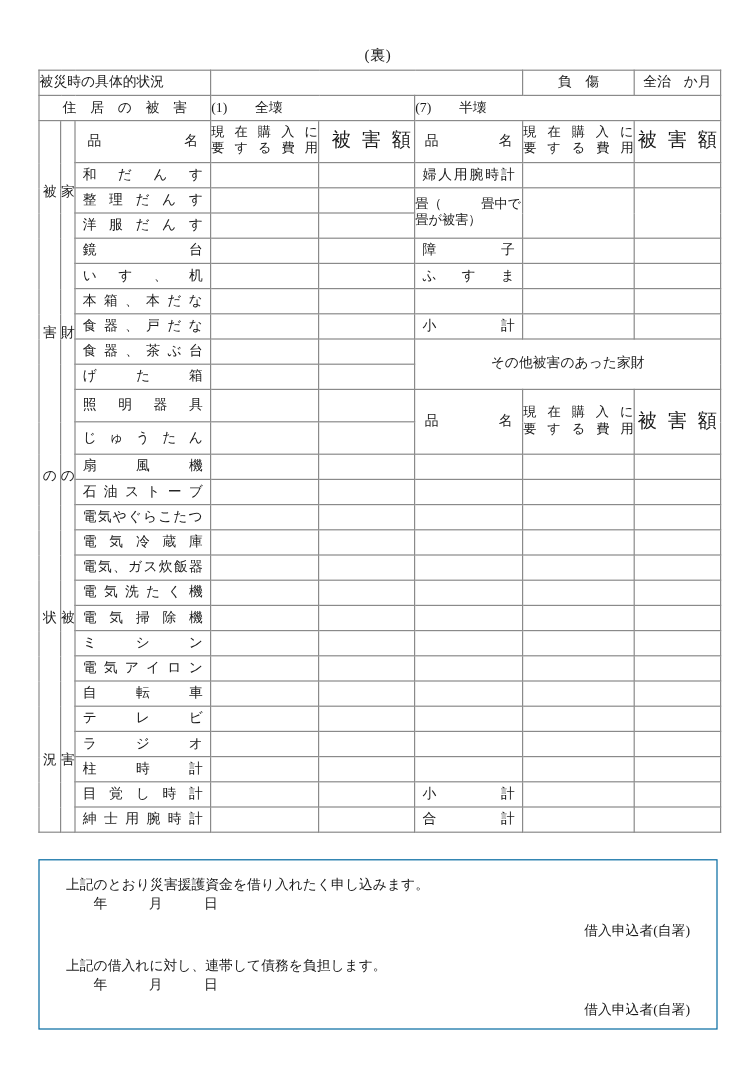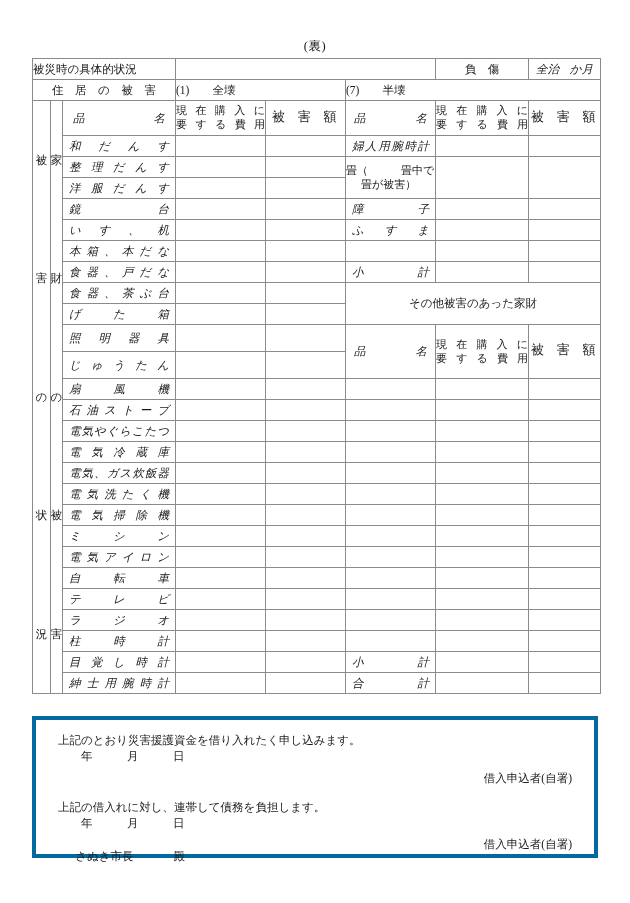--- a/index.html
+++ b/index.html
@@ -71,63 +71,61 @@
 
   
   .cell-pad { padding: 0 5px; }
 
   
   .spread {
     display: flex;
     justify-content: space-between;
     padding: 0 6px;
     font-size: 11.5px;
-    font-style: italic;
   }
   .spread > span { display: block; }
 
   .center { text-align: center; }
   .two-line {
     font-size: 11px;
     line-height: 1.3;
     padding: 1px 4px;
     text-align: center;
   }
   .two-line .ln {
     display: flex;
     justify-content: space-between;
   }
   .hdr-amount {
-    text-align: center;
-    font-size: 13px;
+    text-align: right;
+    font-size: 16px;
     letter-spacing: 2.5px;
     padding-left: 3px;
-    font-family: Liberation Mono, monospace;
   }
   .res-text { padding-left: 8px; font-size: 11.5px; }
   .tatami {
     font-size: 11px;
     line-height: 1.35;
     padding: 2px 4px 2px 6px;
   }
   .tatami .l1 { display: block; }
-  .tatami .l2 { display: block; text-align: center; padding-right: 4px; }
+  .tatami .l2 { display: block; padding-right: 4px; }
   .other-head {
     text-align: center;
     font-size: 11.5px;
   }
 
   
   .statement {
     position: absolute;
     left: 32px;
     top: 716px;
     width: 566px;
     height: 142px;
-    border: 4px solid #0369a1;
+    border: 1px solid #0369a1;
     box-sizing: border-box;
     font-size: 11.5px;
   }
   .st-line { position: absolute; white-space: pre; }
   .s-a { left: 22px; top: 13px; }
   .s-b { left: 45px; top: 29px; }
   .s-c { right: 22px; top: 51px; }
   .s-d { left: 22px; top: 80px; }
   .s-e { left: 45px; top: 96px; }
   .s-f { right: 22px; top: 117px; }
@@ -712,18 +710,15 @@
     </tbody>
   </table>
 
   <div class="statement">
     <div class="st-line s-a">上記のとおり災害援護資金を借り入れたく申し込みます。</div>
     <div class="st-line s-b">年　　　月　　　日</div>
     <div class="st-line s-c">借入申込者(自署)</div>
     <div class="st-line s-d">上記の借入れに対し、連帯して債務を負担します。</div>
     <div class="st-line s-e">年　　　月　　　日</div>
     <div class="st-line s-f">借入申込者(自署)</div>
-    <div class="st-line s-g">
-      <span class="hon">さぬき市長</span><span>殿</span>
-    </div>
   </div>
 
 </div>
 
 </body></html>

